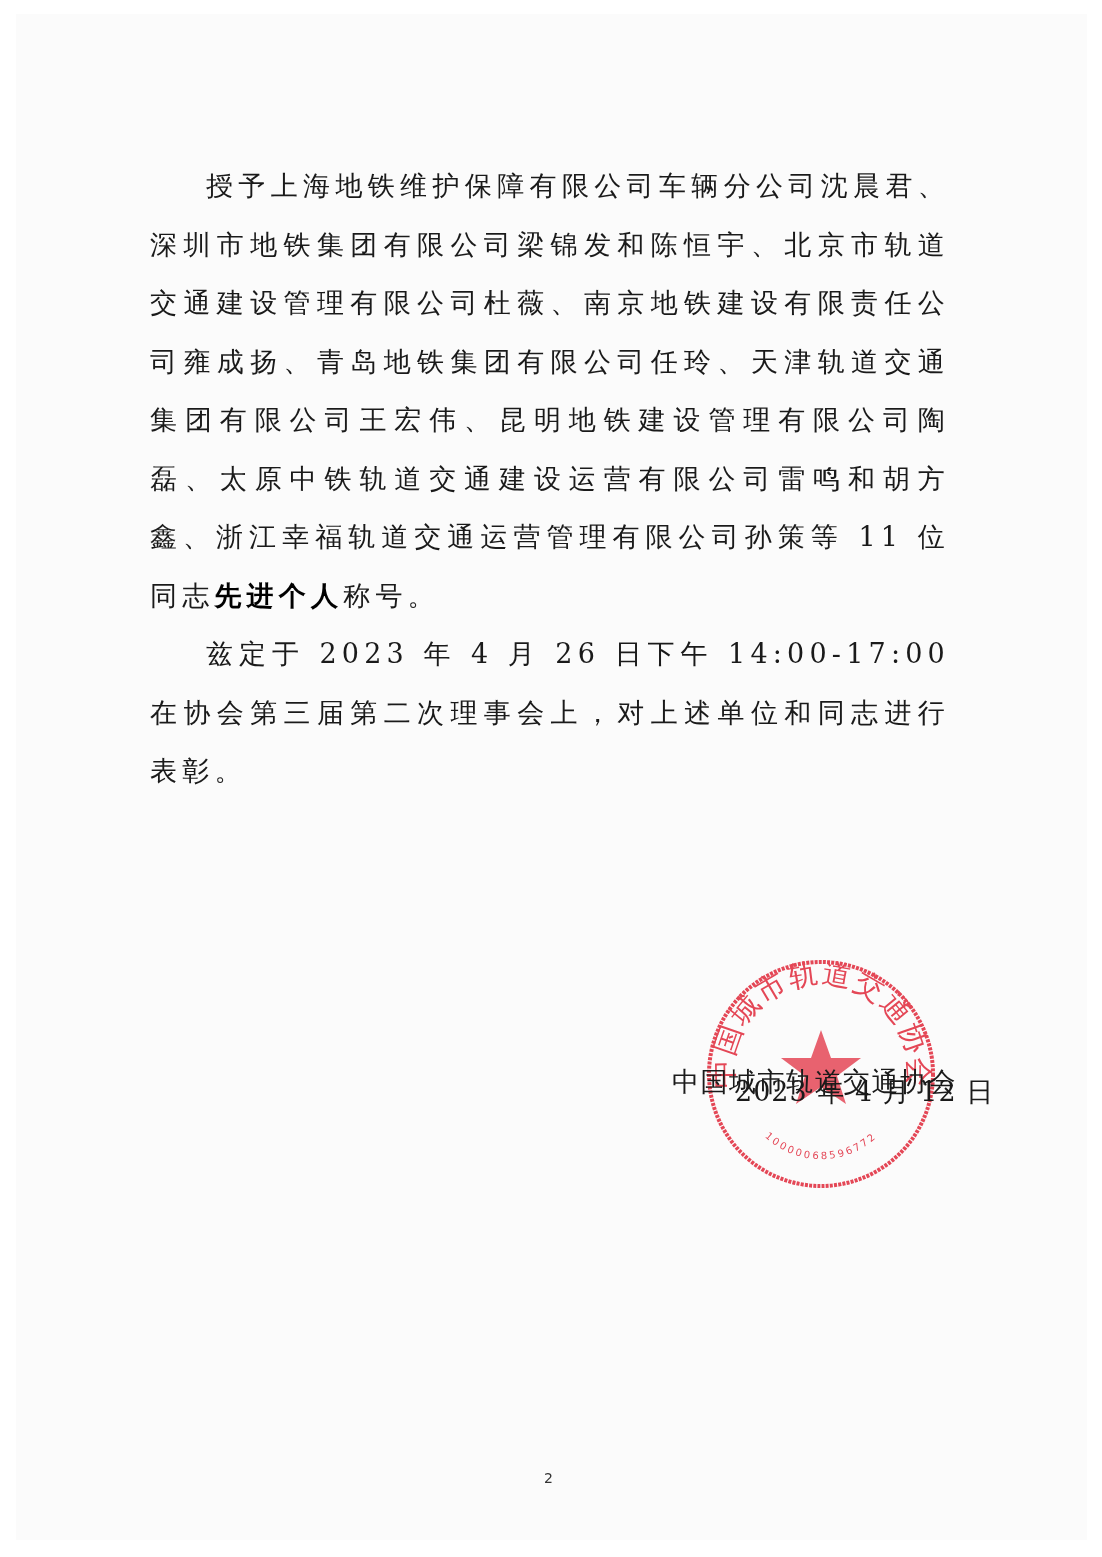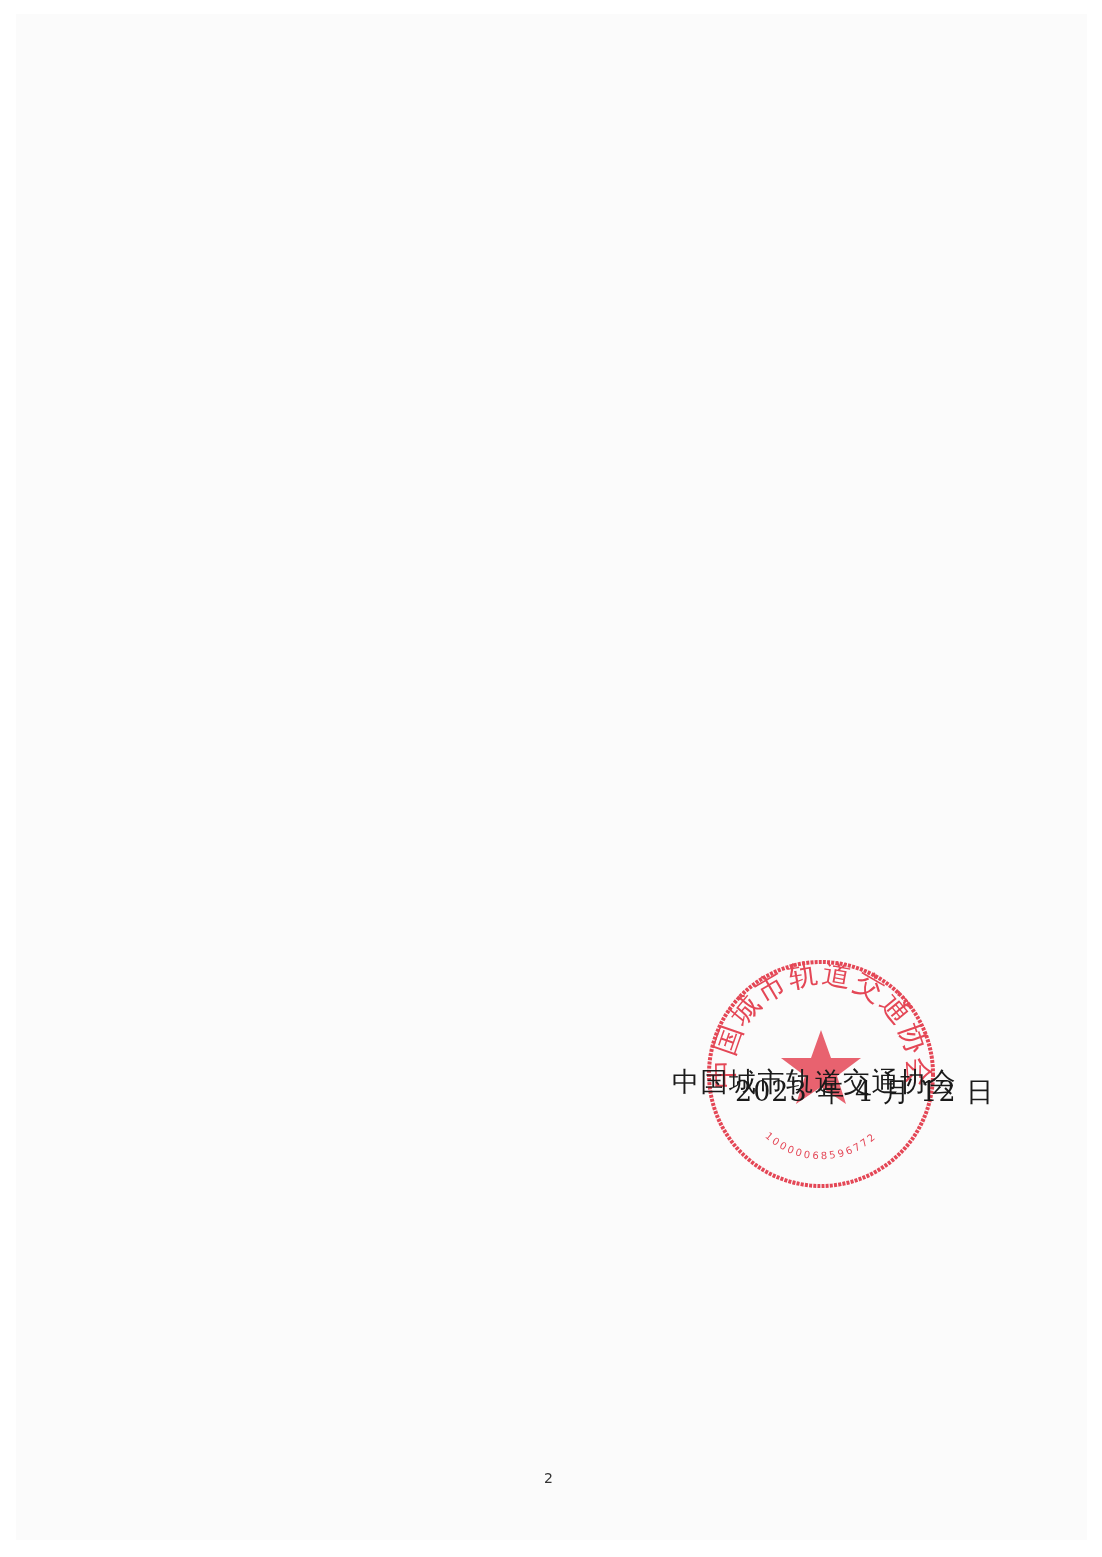--- a/index.html
+++ b/index.html
@@ -80,20 +80,22 @@
     font-size: 14px;
     color: #333;
   }
 </style>
 </head>
 <body>
 
 <div class="page"></div>
 
 <div class="content">
+  <p class="para"><span>授予上海地铁维护保障有限公司车辆分公司沈晨君、深圳市地铁集团有限公司梁锦发和陈恒宇、北京市轨道交通建设管理有限公司杜薇、南京地铁建设有限责任公司雍成扬、青岛地铁集团有限公司任玲、天津轨道交通集团有限公司王宏伟、昆明地铁建设管理有限公司陶磊、太原中铁轨道交通建设运营有限公司雷鸣和胡方鑫、浙江幸福轨道交通运营管理有限公司孙策等 11 位同志</span><span class="bold">先进个人</span><span>称号。</span></p>
+  <p class="para p2"><span>兹定于 2023 年 4 月 26 日下午 14:00-17:00 在协会第三届第二次理事会上，对上述单位和同志进行表彰。</span></p>
 </div>
 
 <svg class="seal" viewBox="0 0 232 232" xmlns="http://www.w3.org/2000/svg">
   <defs>
     <path id="sealArc" d="M 36 150 A 88 88 0 1 1 196 150" fill="none"></path>
     <path id="sealBottomArc" d="M 40 150 A 82 82 0 0 0 192 150" fill="none"></path>
   </defs>
   <circle cx="116" cy="116" r="112" fill="none" stroke="#e0283a" stroke-width="4" stroke-dasharray="3 1.2"></circle>
   <text font-family="DejaVu Serif, serif" font-size="29" fill="#e0283a" letter-spacing="2">
     <textPath href="#sealArc" startOffset="50%" text-anchor="middle">中国城市轨道交通协会</textPath>

